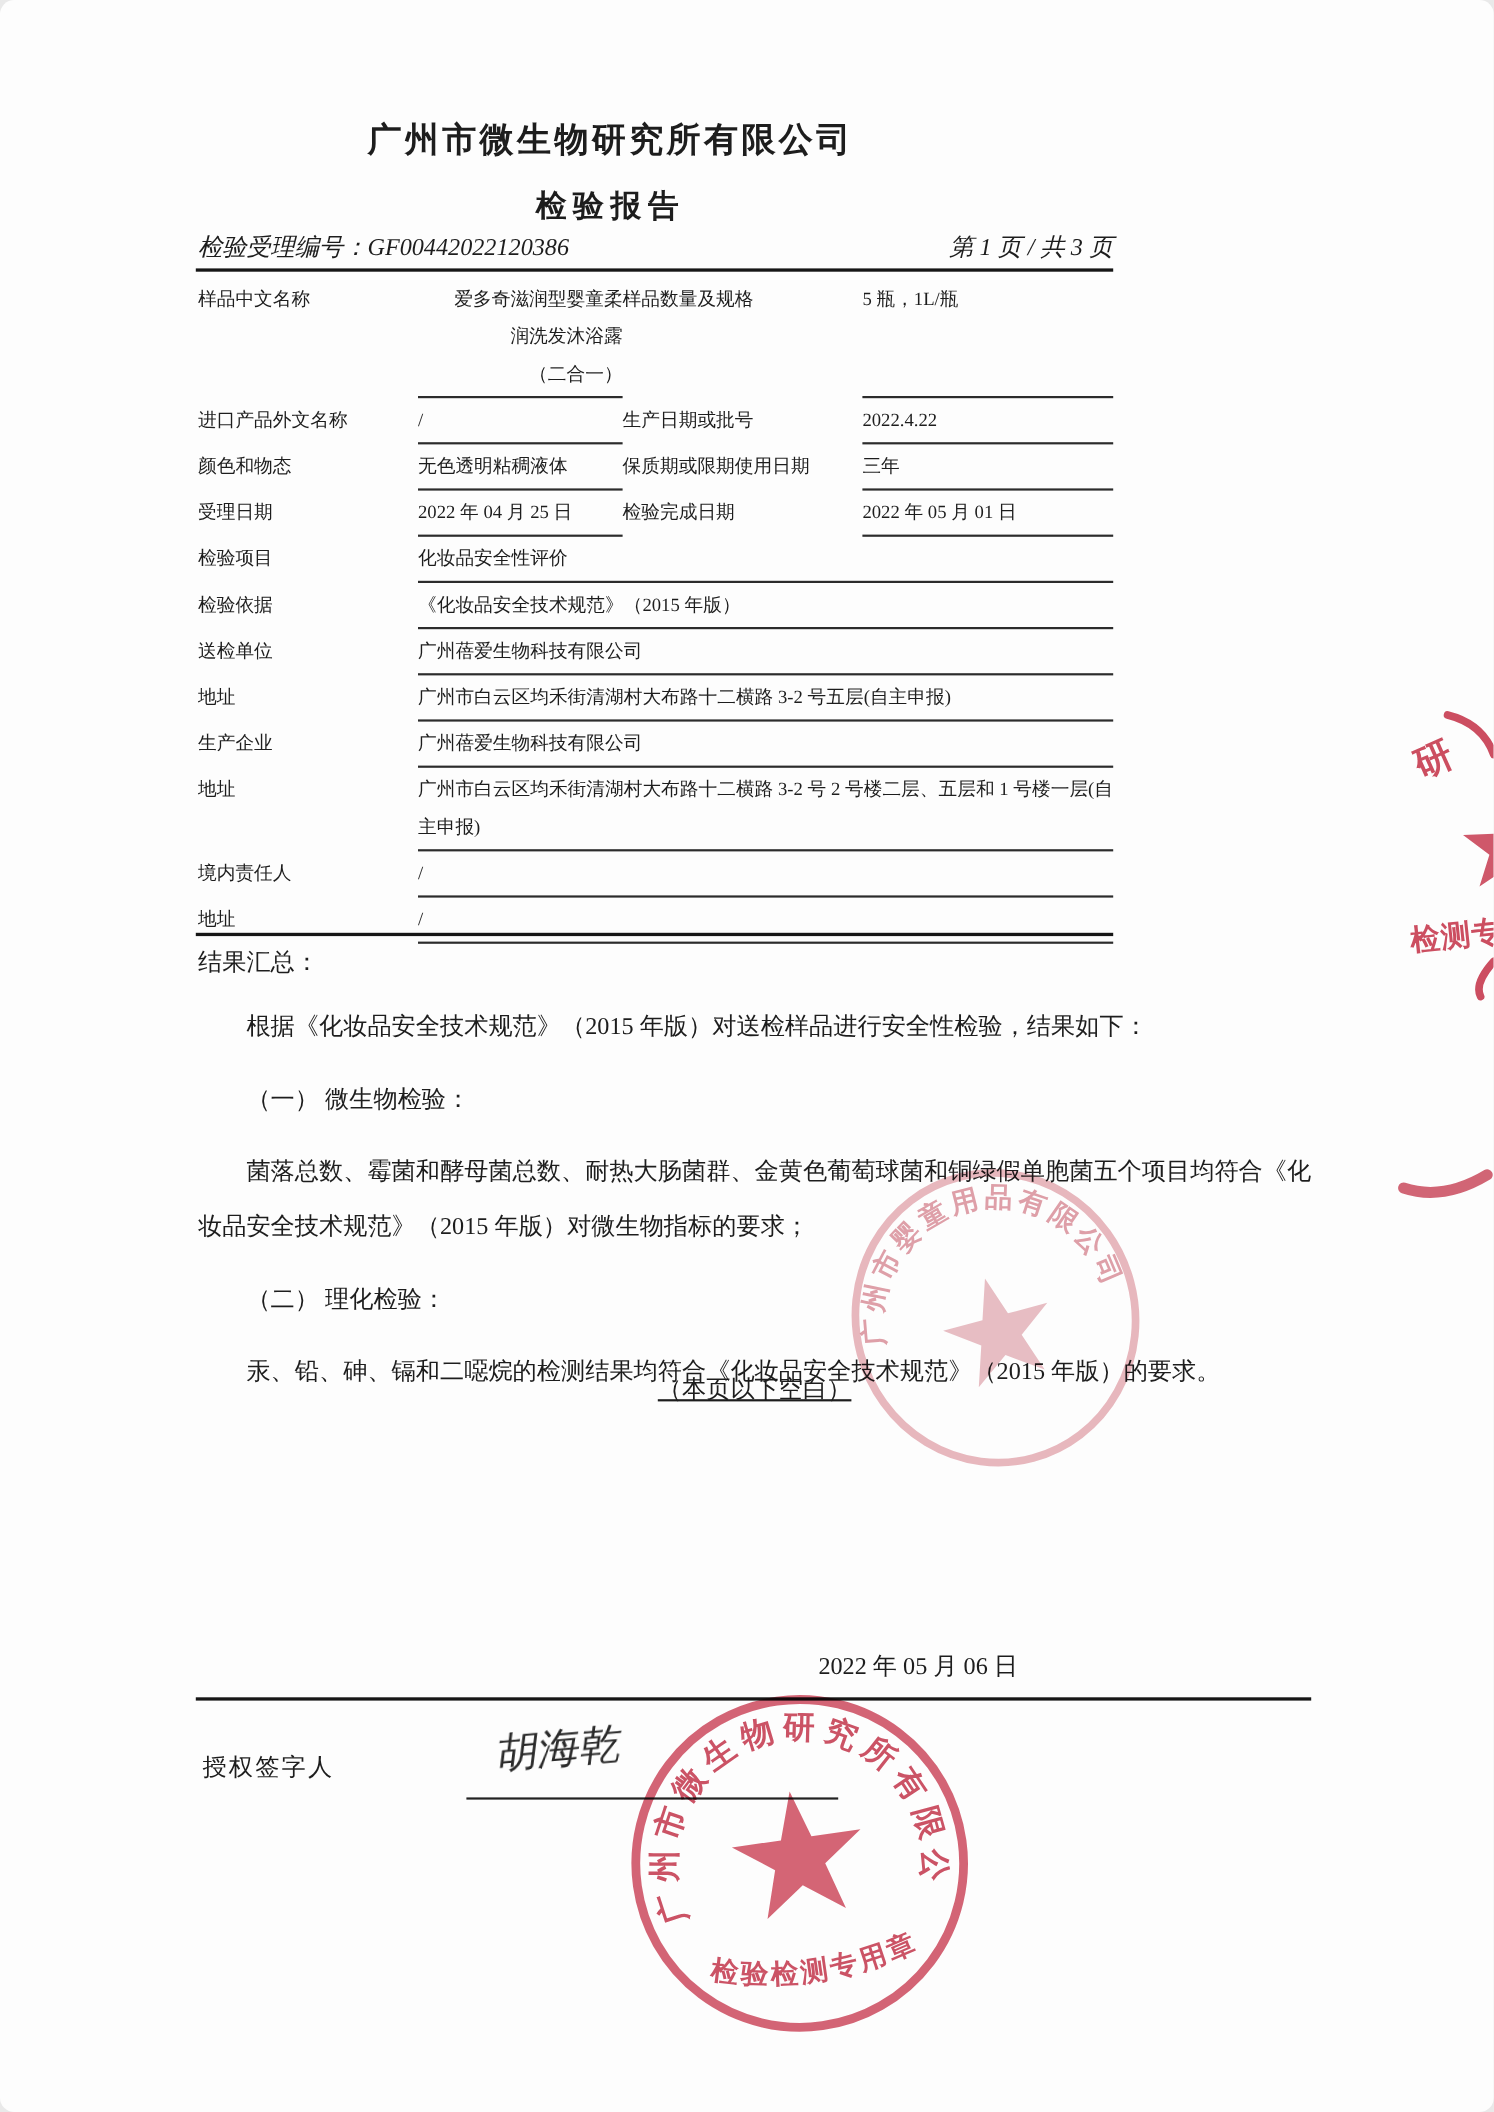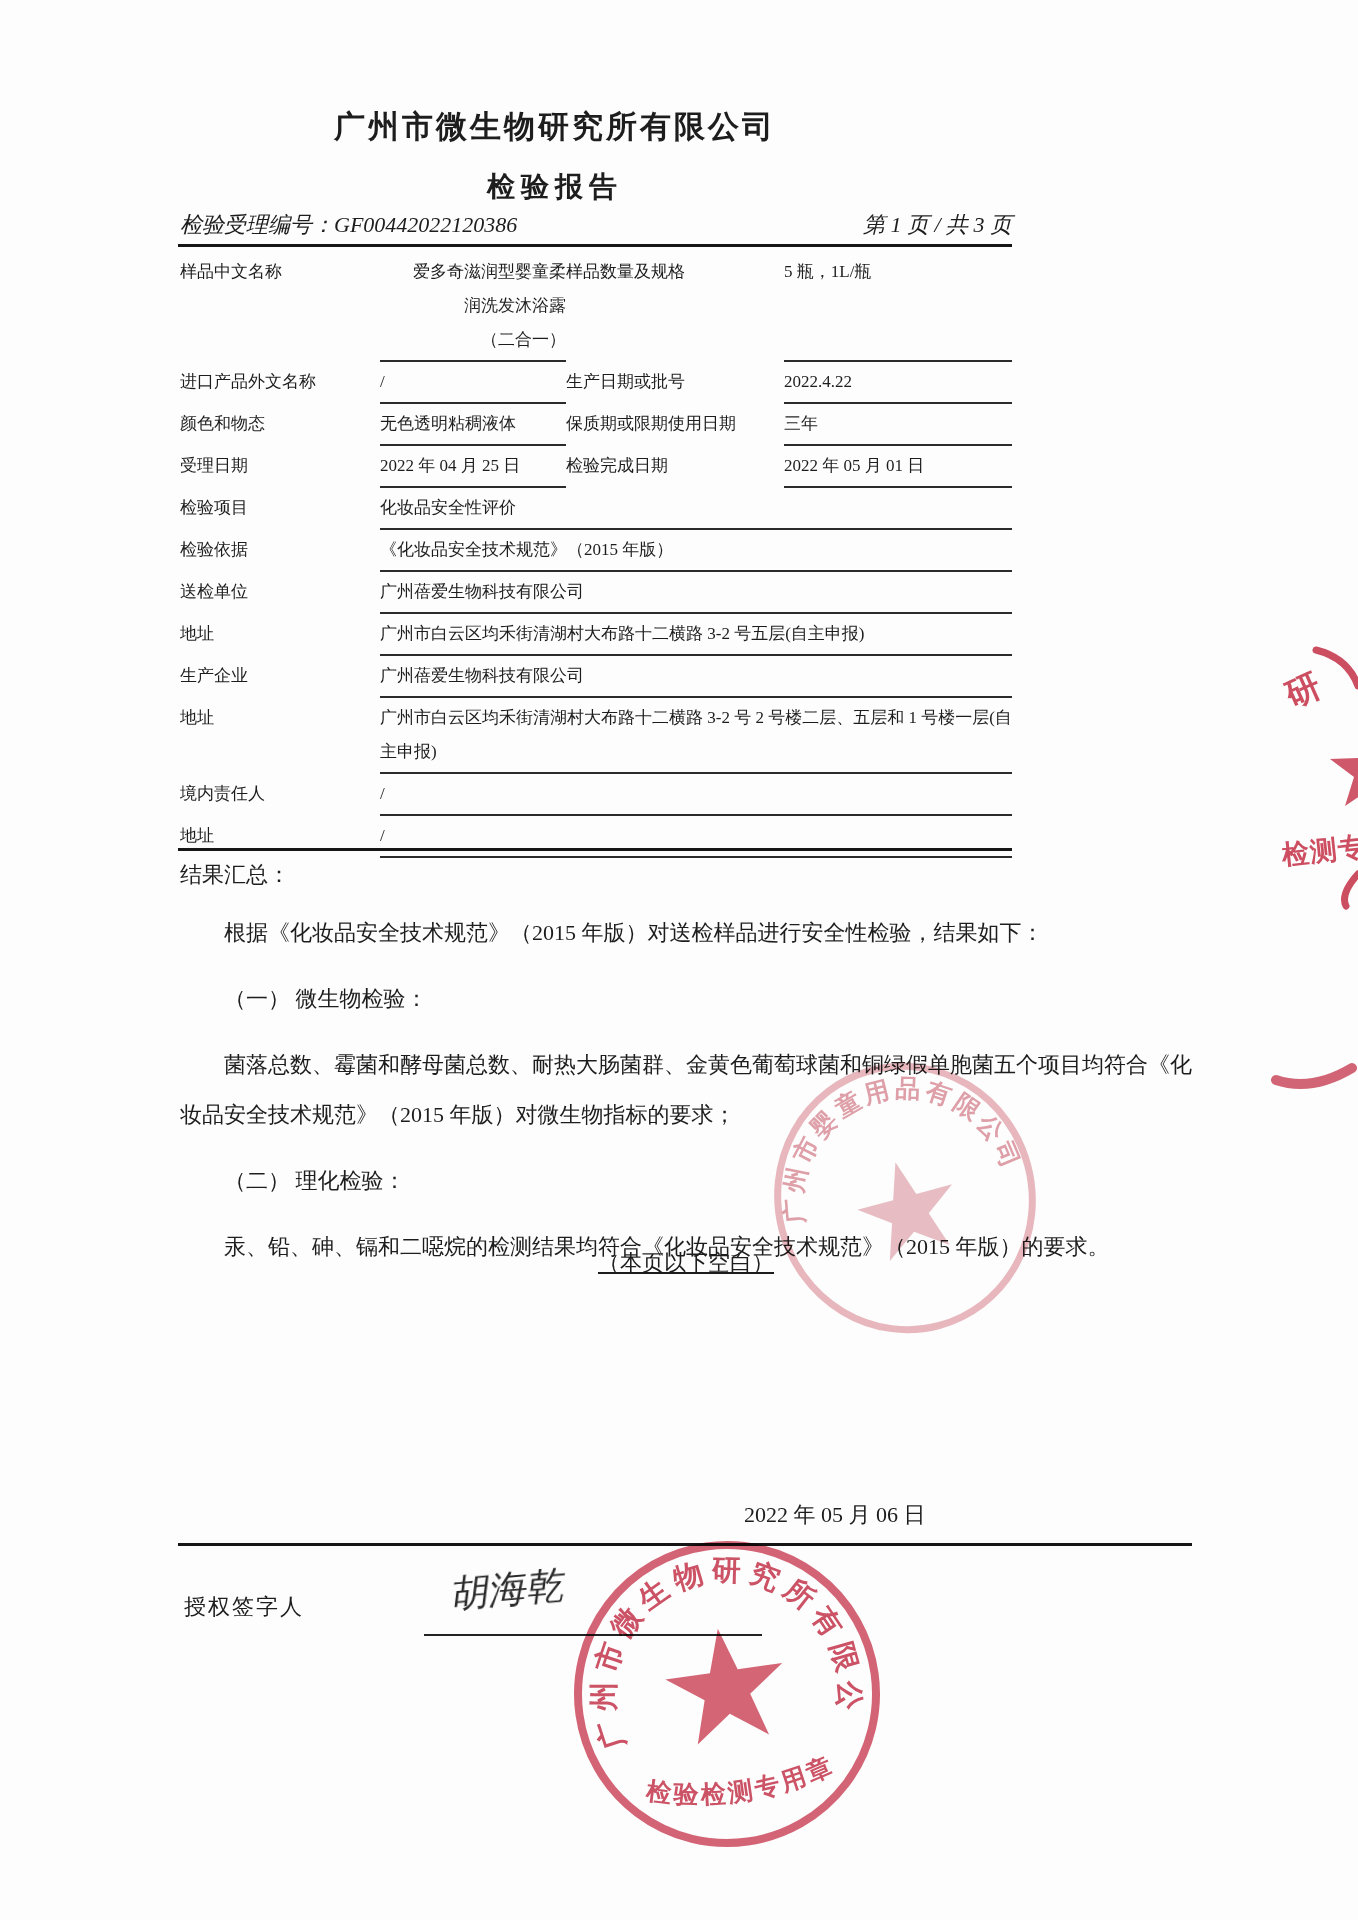--- a/index.html
+++ b/index.html
@@ -1,19 +1,19 @@
 <!DOCTYPE html>
 <html><head>
 <meta charset="utf-8">
 <style>
   html,body{margin:0;padding:0;background:#e9e9e9;}
   .page{
     position:relative;width:1358px;height:1920px;background:#fdfdfd;
     font-family:"Liberation Serif","DejaVu Serif",serif;color:#1d1d1d;
-    overflow:hidden;margin:0 auto;
+    overflow:hidden;margin:0 auto;border-radius:13px;
   }
   .title{position:absolute;left:140px;top:106px;width:830px;text-align:center;
     font-size:31px;font-weight:700;letter-spacing:3px;}
   .subtitle{position:absolute;left:140px;top:168px;width:830px;text-align:center;
     font-size:28px;font-weight:700;letter-spacing:6px;}
   .accept-row{position:absolute;left:180px;top:210px;width:832px;display:flex;
     justify-content:space-between;font-size:22px;font-style:italic;}
   .rule{position:absolute;background:#161616;}
   .rule-top{left:178px;top:244px;width:834px;height:3px;}
   .rule-mid{left:178px;top:848px;width:834px;height:3px;}

